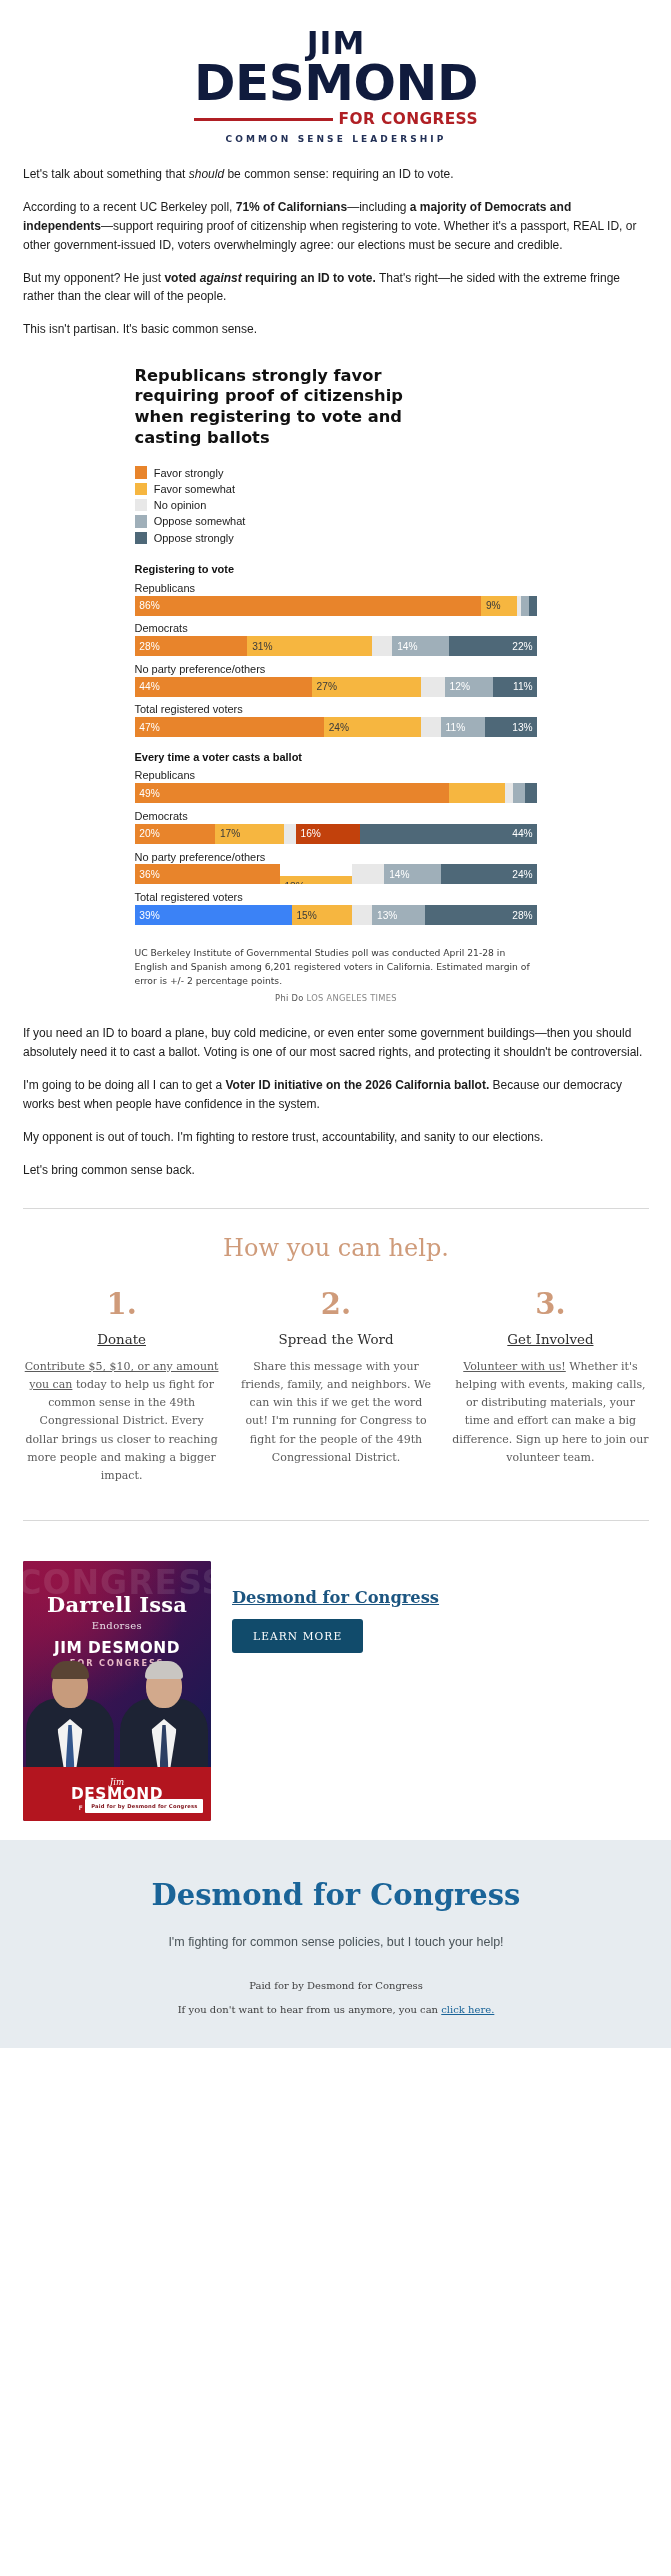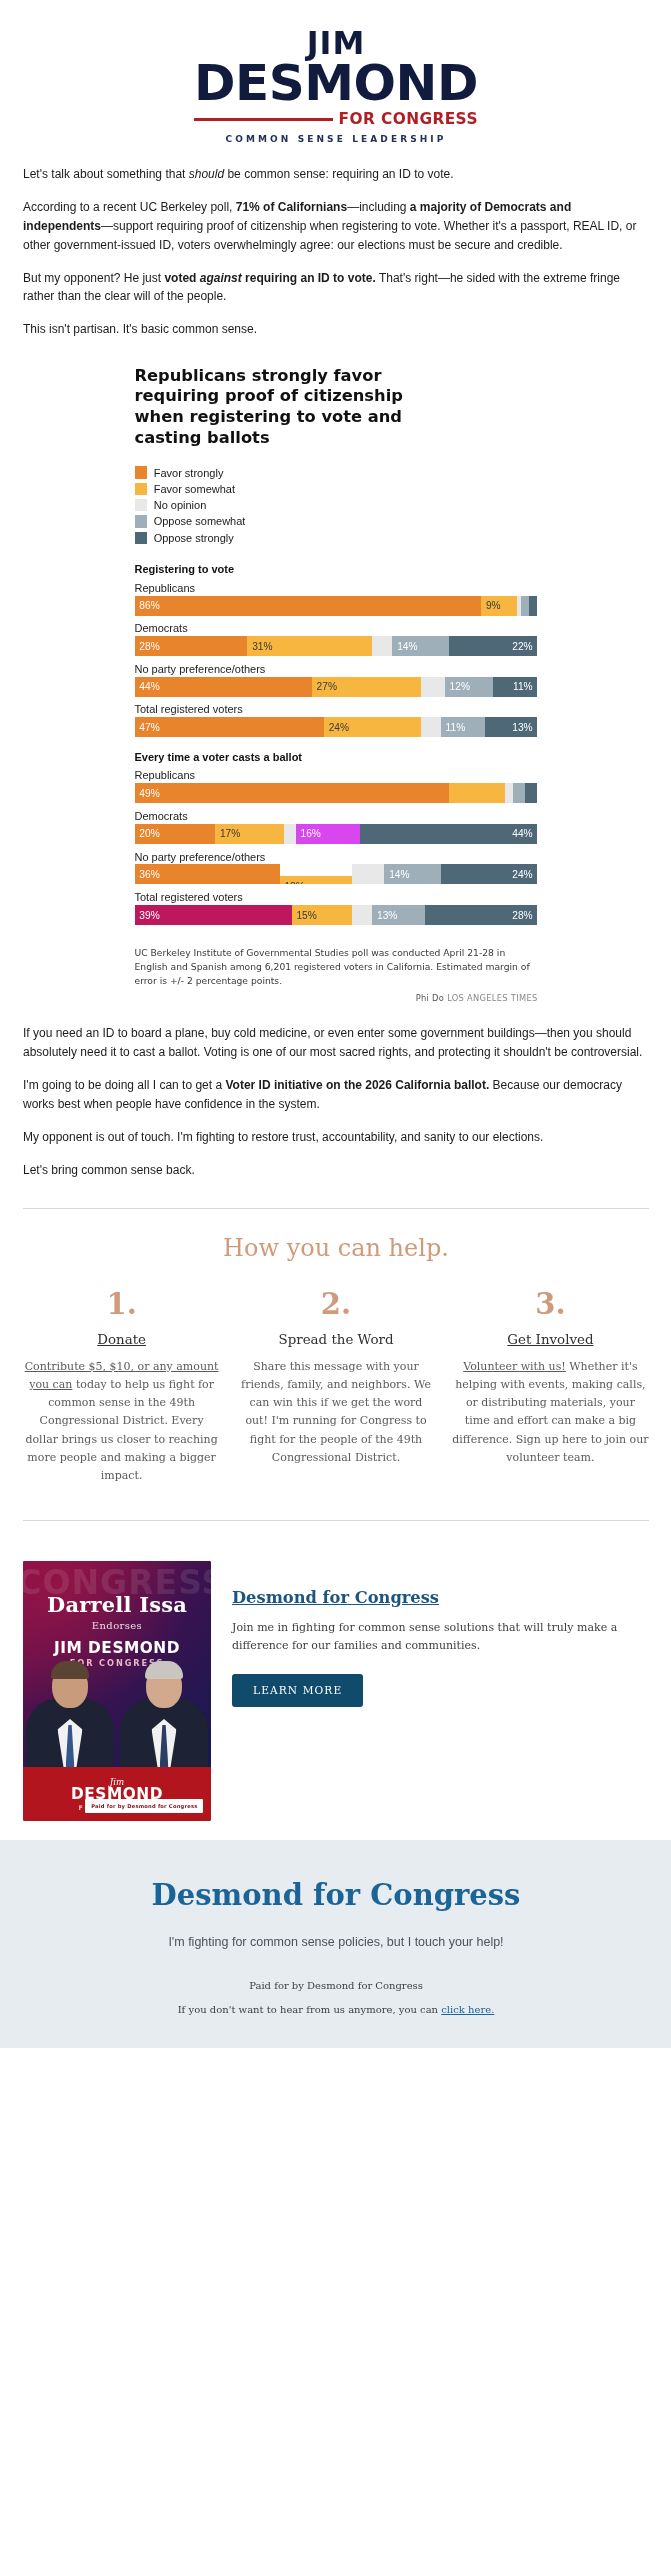--- a/index.html
+++ b/index.html
@@ -77,21 +77,21 @@
   .seg.right span { padding-left:0; padding-right:4.8px; margin-left:auto; }
 
   .chart-note {
     font-family:"DejaVu Sans", sans-serif;
     font-size:9.2px; line-height:1.5; color:#3a3a3a;
     margin:21px 0 3.8px;
   }
   .chart-cred {
     font-family:"DejaVu Sans", sans-serif;
     font-size:8.3px; color:#555; letter-spacing:0.3px;
-    text-align:right; margin-top:5.8px;
+    text-align:center; margin-top:5.8px;
   }
   .chart-cred .src { color:#888; }
 
   
   .rule { height:1px; background:#d8d8d8; margin:25px 23px; }
   .help-head {
     text-align:center;
     font-family:"DejaVu Serif", serif;
     font-size:24px; color:#cf9b7a; font-weight:400;
     margin:17.3px 0 25px;
@@ -373,21 +373,21 @@
           </div>
           <div class="sub-lbl">Democrats</div>
           <div class="bar">
             <div class="seg" style="width: 20%; background: rgb(232, 132, 43); color: rgb(255, 255, 255);">
               <span>20%</span>
             </div>
             <div class="seg" style="width: 17%; background: rgb(246, 182, 64); color: rgb(58, 58, 58);">
               <span>17%</span>
             </div>
             <div class="seg" style="width: 3%; background: rgb(232, 232, 232); color: rgb(58, 58, 58);"></div>
-            <div class="seg" style="width: 16%; background: #d946ef; color: rgb(255, 255, 255);">
+            <div class="seg" style="width: 16%; background: #c2410c; color: rgb(255, 255, 255);">
               <span>16%</span>
             </div>
             <div class="seg right" style="width: 44%; background: rgb(78, 104, 120); color: rgb(255, 255, 255);">
               <span>44%</span>
             </div>
           </div>
           <div class="sub-lbl">No party preference/others</div>
           <div class="bar">
             <div class="seg" style="width: 36%; background: rgb(232, 132, 43); color: rgb(255, 255, 255);">
               <span>36%</span>
@@ -398,21 +398,21 @@
             <div class="seg" style="width: 8%; background: rgb(232, 232, 232); color: rgb(58, 58, 58);"></div>
             <div class="seg" style="width: 14%; background: rgb(159, 175, 185); color: rgb(255, 255, 255);">
               <span>14%</span>
             </div>
             <div class="seg right" style="width: 24%; background: rgb(78, 104, 120); color: rgb(255, 255, 255);">
               <span>24%</span>
             </div>
           </div>
           <div class="sub-lbl">Total registered voters</div>
           <div class="bar">
-            <div class="seg" style="width: 39%; background: #be185d; color: rgb(255, 255, 255);">
+            <div class="seg" style="width: 39%; background: #3b82f6; color: rgb(255, 255, 255);">
               <span>39%</span>
             </div>
             <div class="seg" style="width: 15%; background: rgb(246, 182, 64); color: rgb(58, 58, 58);">
               <span>15%</span>
             </div>
             <div class="seg" style="width: 5%; background: rgb(232, 232, 232); color: rgb(58, 58, 58);"></div>
             <div class="seg" style="width: 13%; background: rgb(159, 175, 185); color: rgb(255, 255, 255);">
               <span>13%</span>
             </div>
             <div class="seg right" style="width: 28%; background: rgb(78, 104, 120); color: rgb(255, 255, 255);">
@@ -487,21 +487,20 @@
       </div>
       <div class="card-bot">
         <div class="cb-jim">Jim</div>
         <div class="cb-desmond">DESMOND</div>
         <div class="cb-for">FOR CONGRESS</div>
         <div class="cb-chip">Paid for by Desmond for Congress</div>
       </div>
     </div>
     <div class="endorse-right">
       <div class="endorse-h">Desmond for Congress</div>
-      <p class="endorse-p">Join me in fighting for common sense solutions that will truly make a difference for our families and communities.</p>
       <a class="btn-learn">LEARN MORE</a>
     </div>
   </div>
 
   <div class="footer">
     <div class="f-title">Desmond for Congress</div>
     <div class="f-sub">I'm fighting for common sense policies, but I touch your help!</div>
     <div class="f-paid">Paid for by Desmond for Congress</div>
     <div class="f-unsub"><span>If you don't want to hear from us anymore, you can </span><a>click here.</a></div>
   </div>

